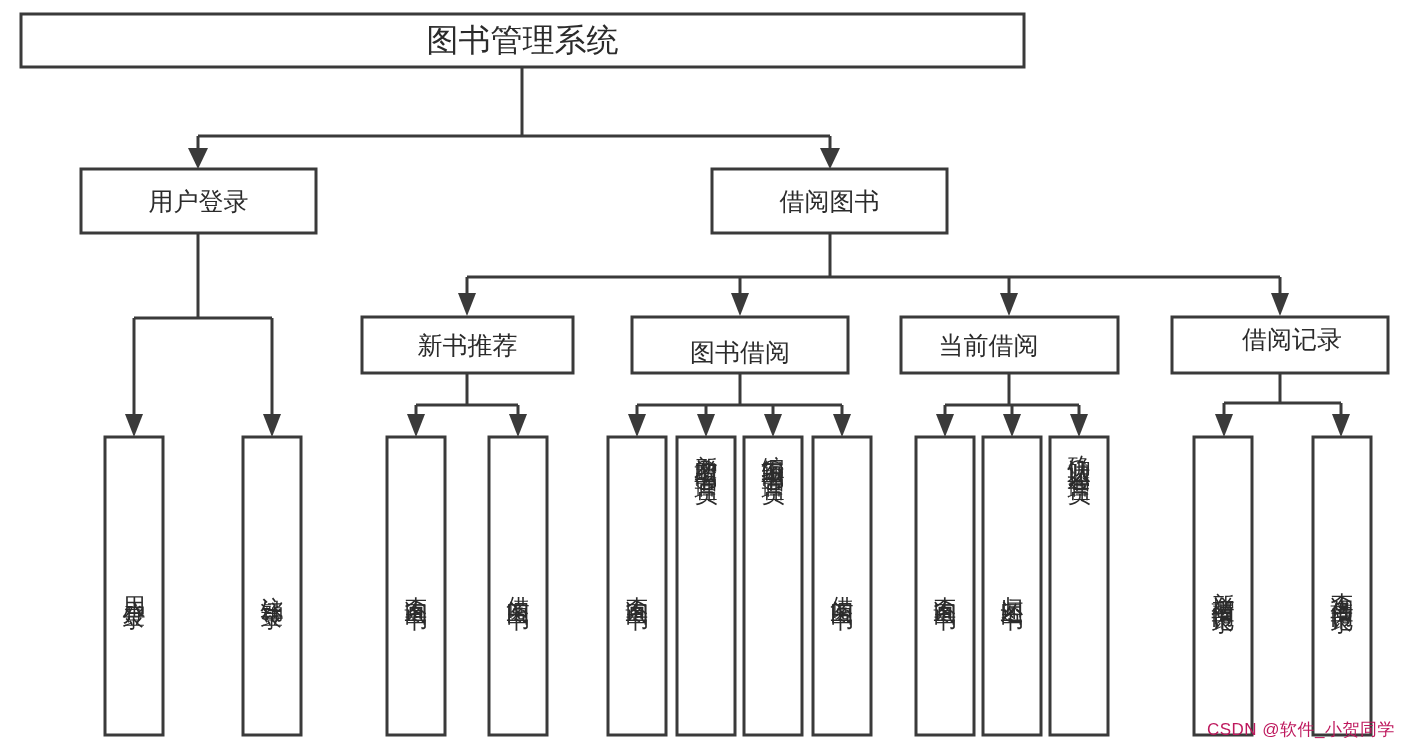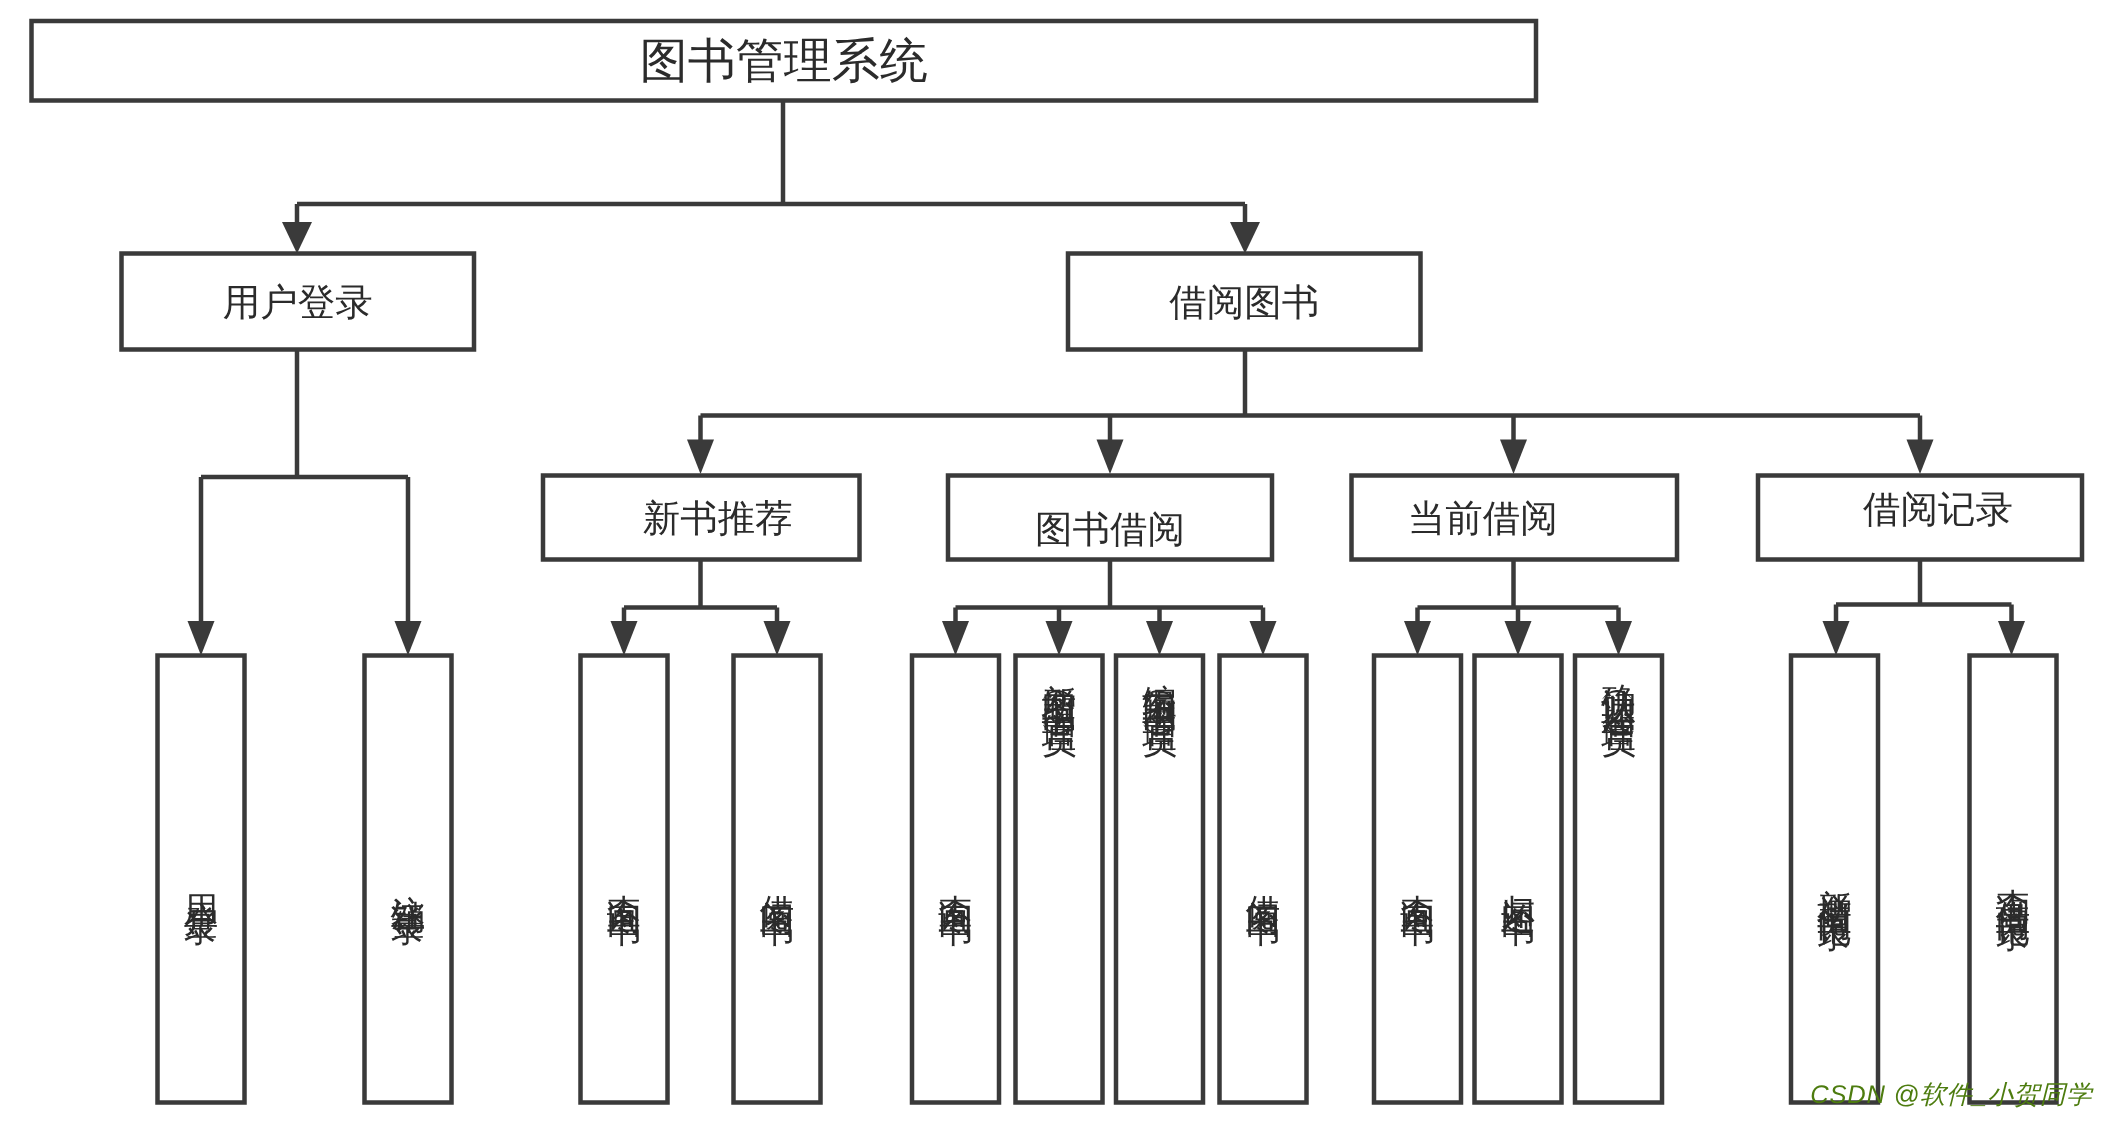--- a/index.html
+++ b/index.html
@@ -73,24 +73,23 @@
   }
   .hlabel-text.title {
     font-size: 32px;
   }
   #watermark {
     position: absolute;
     right: 10px;
     bottom: 6px;
     font-family: "Liberation Sans", "DejaVu Sans", sans-serif;
     font-size: 17px;
-    color: #4d7c0f;
+    color: #be185d;
     white-space: nowrap;
     letter-spacing: 0.5px;
-    font-style: italic;
   }
 </style>
 </head>
 <body>
 
 <div id="diagram-root">
 
   <svg id="flowchart" viewBox="0 0 1405 747" xmlns="http://www.w3.org/2000/svg">
 
     <g>
@@ -199,21 +198,21 @@
     <span class="hlabel-text title">图书管理系统</span>
   </div>
 
   <div class="hlabel-wrap" style="left:81px; top:169px; width:235px; height:64px;">
     <span class="hlabel-text">用户登录</span>
   </div>
   <div class="hlabel-wrap" style="left:712px; top:169px; width:235px; height:64px;">
     <span class="hlabel-text">借阅图书</span>
   </div>
 
-  <div class="hlabel-wrap" style="left:373px; top:317px; width:211px; height:56px;">
+  <div class="hlabel-wrap" style="left:362px; top:317px; width:211px; height:56px;">
     <span class="hlabel-text">新书推荐</span>
   </div>
   <div class="hlabel-wrap" style="left:632px; top:317px; width:216px; height:71px;">
     <span class="hlabel-text">图书借阅</span>
   </div>
   <div class="hlabel-wrap" style="left:901px; top:317px; width:175px; height:56px;">
     <span class="hlabel-text">当前借阅</span>
   </div>
   <div class="hlabel-wrap" style="left:1172px; top:317px; width:216px; height:44px;margin-left:12px;">
     <span class="hlabel-text">借阅记录</span>

